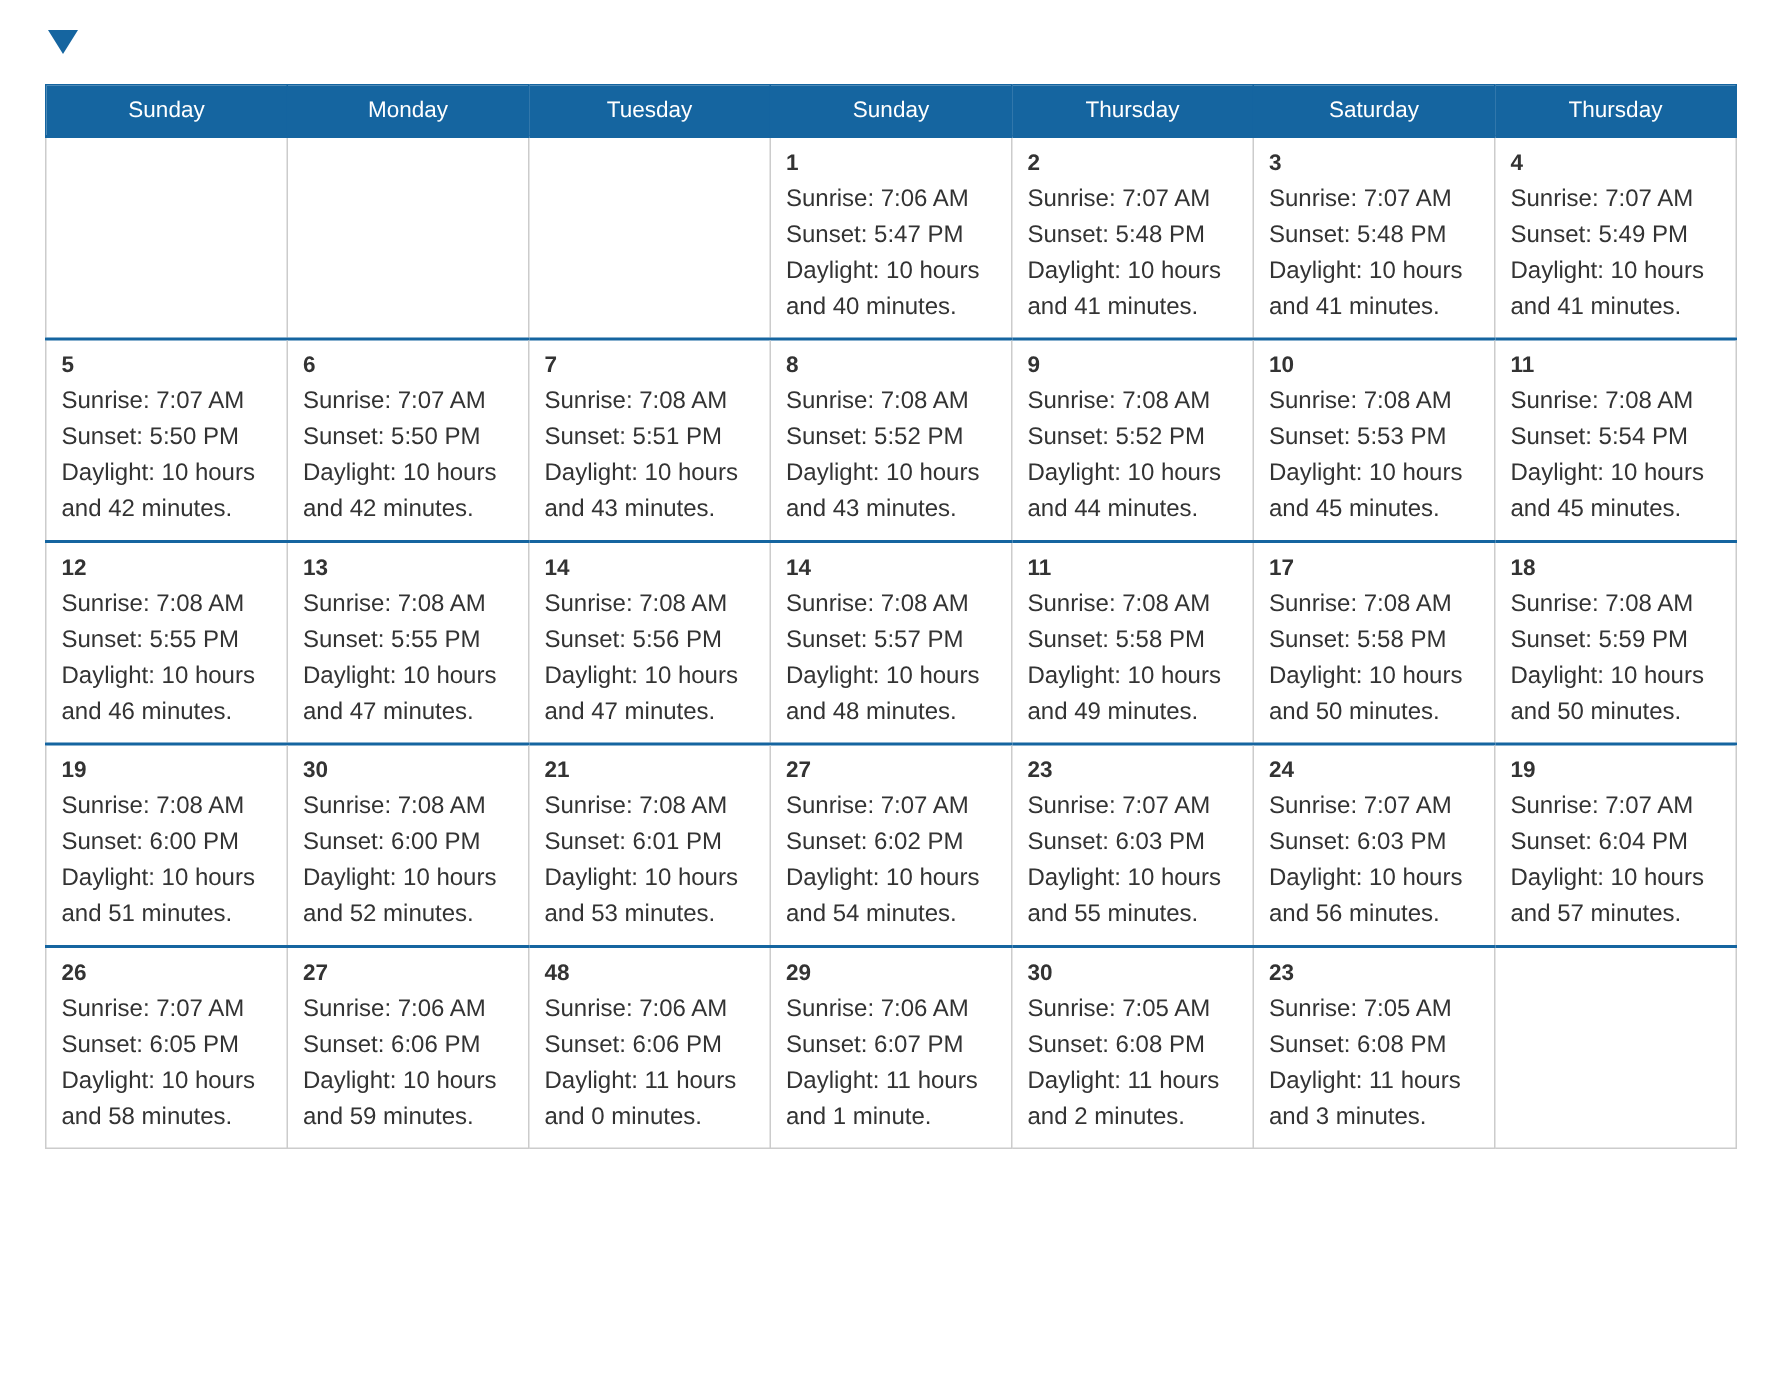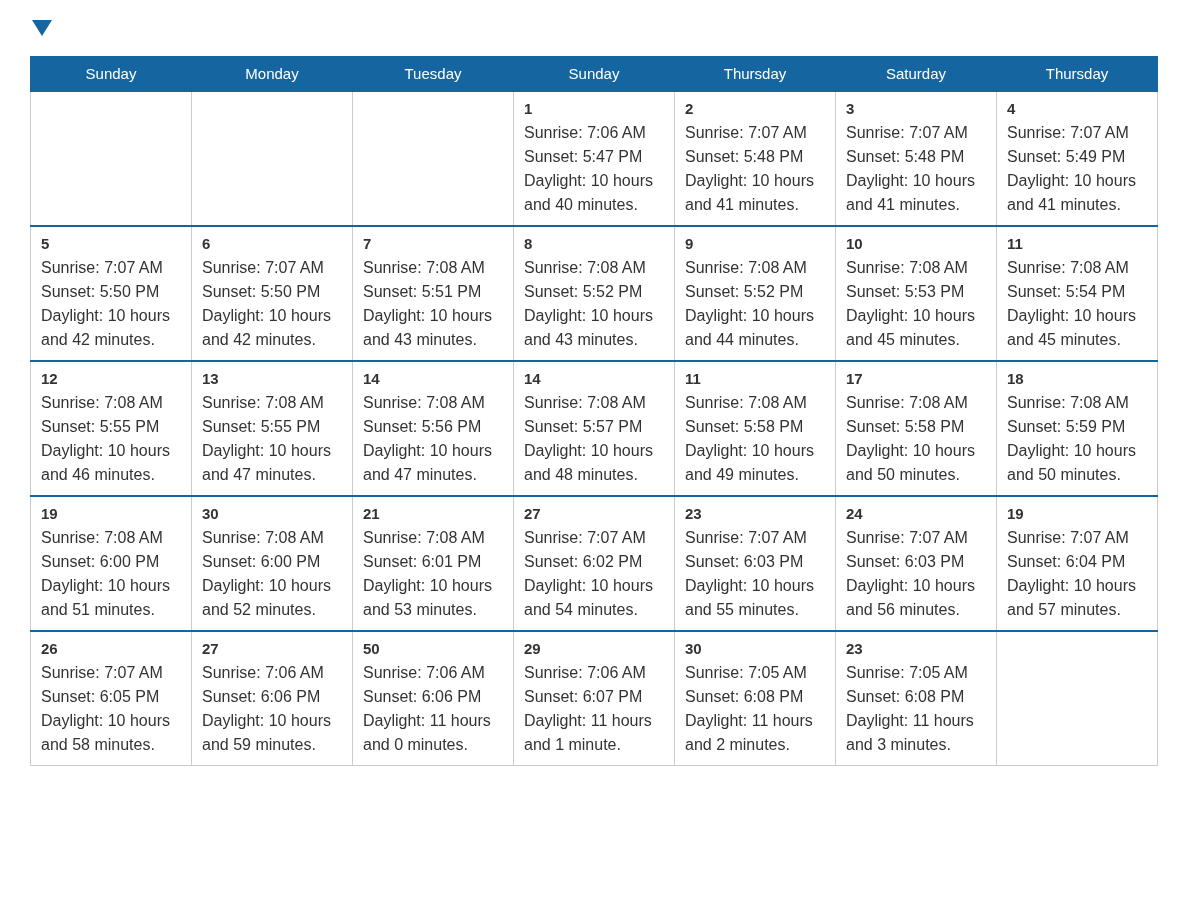--- a/index.html
+++ b/index.html
@@ -323,21 +323,21 @@
 and 58 minutes.</div>
         </td>
         <td>
           <span class="day-num">27</span>
           <div class="day-info" style="white-space: pre-line;">Sunrise: 7:06 AM
 Sunset: 6:06 PM
 Daylight: 10 hours
 and 59 minutes.</div>
         </td>
         <td>
-          <span class="day-num">50</span>
+          <span class="day-num">48</span>
           <div class="day-info" style="white-space: pre-line;">Sunrise: 7:06 AM
 Sunset: 6:06 PM
 Daylight: 11 hours
 and 0 minutes.</div>
         </td>
         <td>
           <span class="day-num">29</span>
           <div class="day-info" style="white-space: pre-line;">Sunrise: 7:06 AM
 Sunset: 6:07 PM
 Daylight: 11 hours

